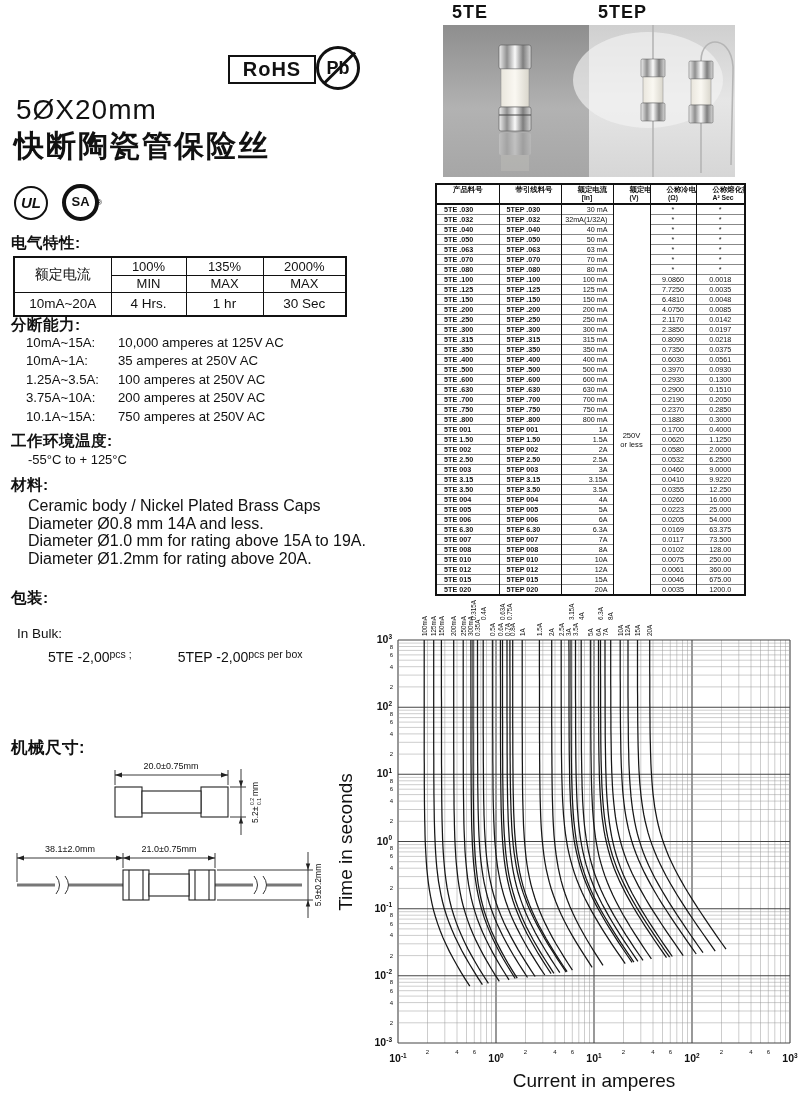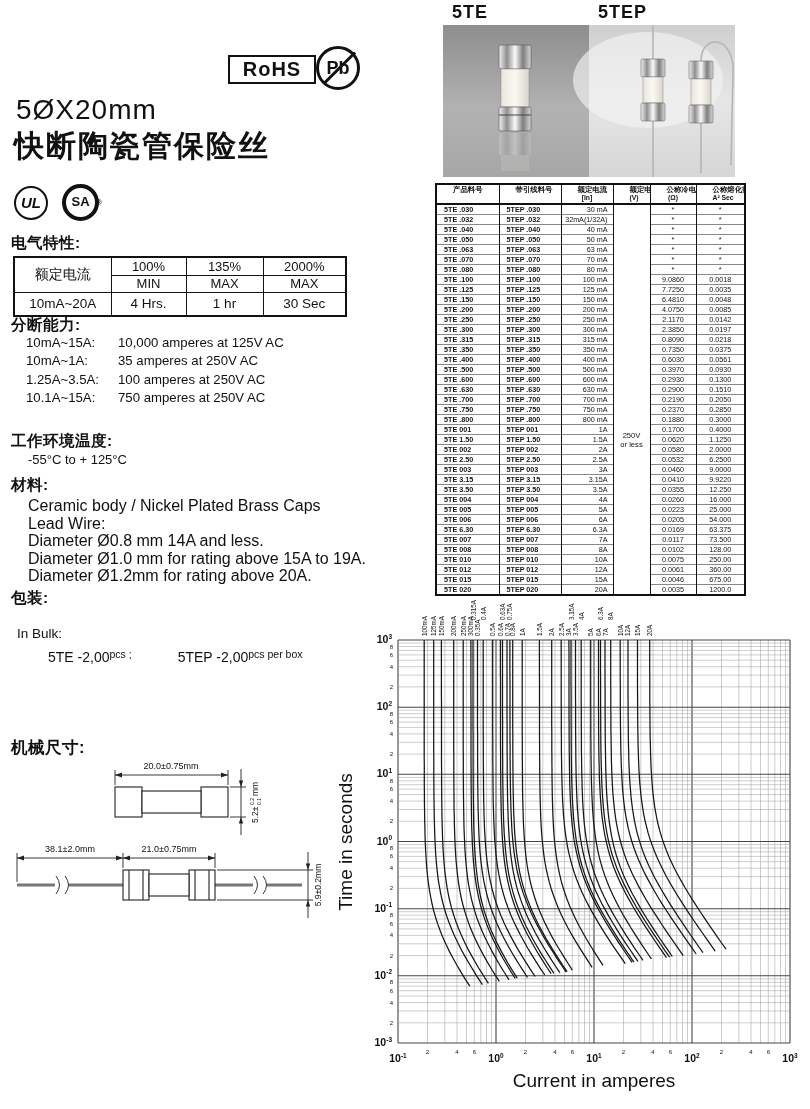--- a/index.html
+++ b/index.html
@@ -107,30 +107,30 @@
       <td>30 Sec</td>
     </tr>
   </tbody>
     </table>
 
   <div class="sect-h" style="top:315px">分断能力:</div>
   <div class="brk">
     <div><span class="blab">10mA~15A:</span><span>10,000 amperes at 125V AC</span></div>
     <div><span class="blab">10mA~1A:</span><span>35 amperes at 250V AC</span></div>
     <div><span class="blab">1.25A~3.5A:</span><span>100 amperes at 250V AC</span></div>
+    <div><span class="blab">3.75A~10A:</span><span>200 amperes at 250V AC</span></div>
     <div><span class="blab">10.1A~15A:</span><span>750 amperes at 250V AC</span></div>
   </div>
 
   <div class="sect-h" style="top:431px">工作环境温度:</div>
   <div class="plain" style="left:28px;top:452px">-55°C to + 125°C</div>
 
   <div class="sect-h" style="top:475px">材料:</div>
   <div class="mat">
     <div>Ceramic body / Nickel Plated Brass Caps</div>
-    <div>Lead Wire:</div>
     <div>Diameter Ø0.8 mm 14A and less.</div>
     <div>Diameter Ø1.0 mm for rating above 15A to 19A.</div>
     <div>Diameter Ø1.2mm for rating above 20A.</div>
   </div>
 
   <div class="sect-h" style="top:588px">包装:</div>
   <div class="plain" style="left:17px;top:626px;font-size:13.5px">In Bulk:</div>
   <div class="bulk">
     <span class="bpn">5TE -2,00</span><span class="bunit">pcs ;</span><span class="sp"></span><span class="bpn">5TEP -2,00</span><span class="bunit">pcs per box</span>
   </div>

